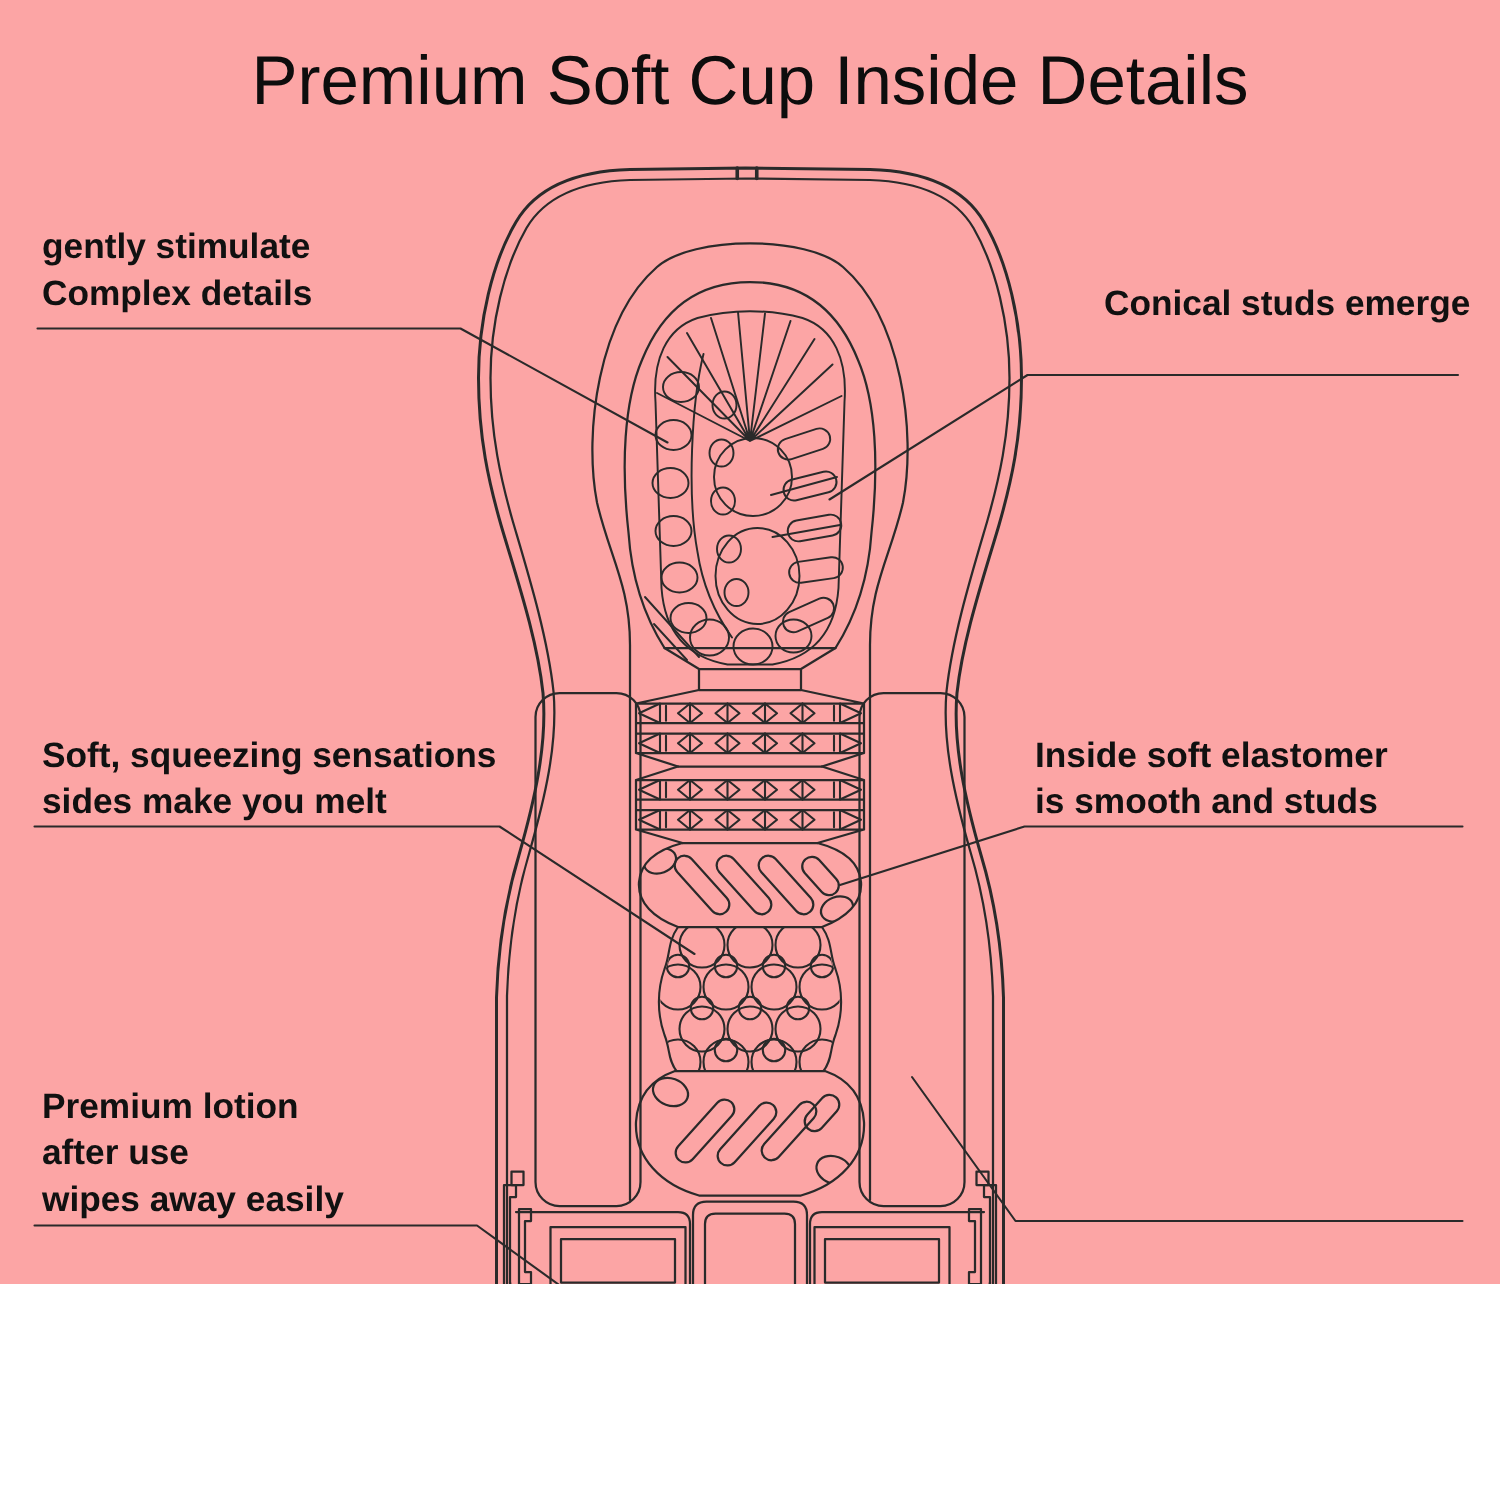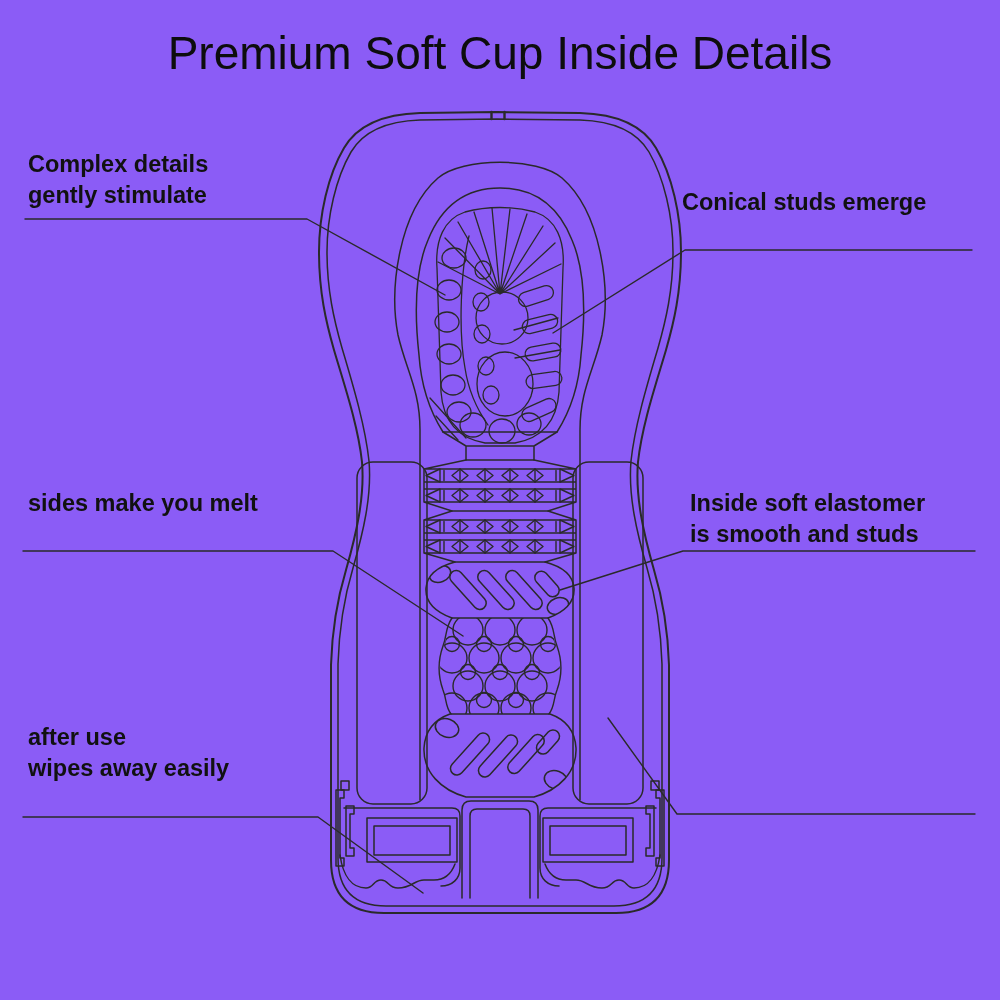--- a/index.html
+++ b/index.html
@@ -1,24 +1,24 @@
 <!DOCTYPE html>
 <html><head>
 <meta charset="utf-8">
 <style>
   html,body{margin:0;padding:0;background:#fff;}
-  .stage{position:relative;width:1000px;height:1000px;background:#8b5cf6;
+  .stage{position:relative;width:1000px;height:856px;background:#fca5a5;
          font-family:"Liberation Sans",sans-serif;overflow:hidden;color:#111;}
   .title{position:absolute;top:26px;left:0;width:1000px;text-align:center;
          font-size:46px;font-weight:400;letter-spacing:0;margin:0;color:#0d0d0d;}
   .label{position:absolute;font-size:23.5px;font-weight:700;line-height:31px;color:#111;}
   .label span{display:block;white-space:nowrap;}
   .lbl-right{text-align:left;}
   #label-complex{left:28px;top:149px;}
-  #label-conical{left:682px;top:187px;}
+  #label-conical{left:736px;top:187px;}
   #label-soft{left:28px;top:488px;}
   #label-elastomer{left:690px;top:488px;}
   #label-lotion{left:28px;top:722px;}
   #label-foam{left:687px;top:719px;}
   svg{position:absolute;left:0;top:0;}
 </style>
 </head>
 <body>
 
 <div class="stage">
@@ -189,31 +189,33 @@
         <polyline points="972,250 685,250 553,333"></polyline>
         <polyline points="23,551 333,551 463,636"></polyline>
         <polyline points="975,551 683,551 560,590"></polyline>
         <polyline points="23,817 318,817 423,893"></polyline>
         <polyline points="975,814 677,814 608,718"></polyline>
       </g>
     </g>
   </svg>
 
   <div class="label" id="label-complex">
+    <span>gently stimulate</span>
     <span>Complex details</span>
-    <span>gently stimulate</span>
   </div>
   <div class="label lbl-right" id="label-conical">
     <span>Conical studs emerge</span>
   </div>
   <div class="label" id="label-soft">
+    <span>Soft, squeezing sensations</span>
     <span>sides make you melt</span>
   </div>
   <div class="label lbl-right" id="label-elastomer">
     <span>Inside soft elastomer</span>
     <span>is smooth and studs</span>
   </div>
   <div class="label" id="label-lotion">
+    <span>Premium lotion</span>
     <span>after use</span>
     <span>wipes away easily</span>
   </div>
 
 </div>
 
 </body></html>

